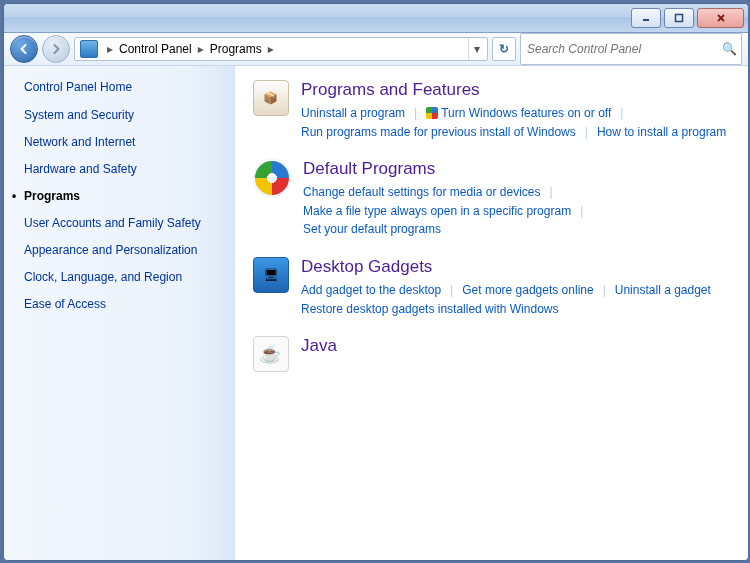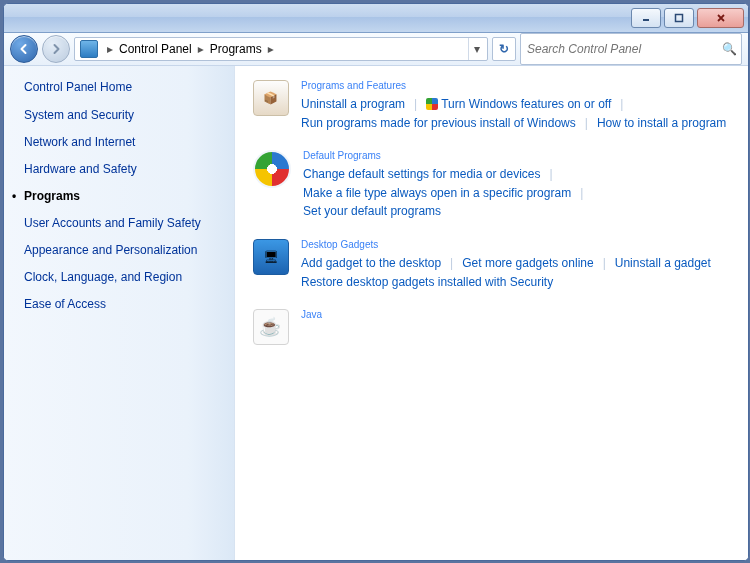--- a/index.html
+++ b/index.html
@@ -27,21 +27,21 @@
   .body{flex:1;display:flex;min-height:0}
   .sidebar{width:200px;background:linear-gradient(90deg,#f2f7fd 0%,#eaf2fb 80%,#dbe8f6);border-right:1px solid #d7e3f1;padding:14px 10px 12px 20px}
   .sidebar .home{color:#003399;margin-bottom:14px}
   .sidebar .item{color:#003399;margin:0 0 12px 0;line-height:1.25;cursor:pointer}
   .sidebar .item.current{color:#000;font-weight:bold;position:relative}
   .sidebar .item.current::before{content:"•";position:absolute;left:-12px;top:0;color:#000}
   
   .main{flex:1;background:#fff;padding:14px 18px;overflow:auto}
   .section{display:flex;gap:12px;margin-bottom:18px}
   .secico{width:34px;height:34px;flex-shrink:0;border-radius:4px;display:flex;align-items:center;justify-content:center}
-  .sectitle{color:#3b82f6;font-size:10px;margin-bottom:4px}
+  .sectitle{color:#4c1d95;font-size:17px;margin-bottom:4px}
   .links{display:flex;flex-wrap:wrap;gap:0;max-width:460px;line-height:1.55}
   .links a{color:#0b5bbf;text-decoration:none;cursor:pointer}
   .sep{color:#bfcde0;margin:0 9px}
   .shield{display:inline-block;width:12px;height:12px;vertical-align:-2px;margin-right:3px;background:conic-gradient(#2a78d0 0 25%,#e03030 0 50%,#f5c400 0 75%,#34a334 0);border-radius:2px}
   
   .ico-prog{background:linear-gradient(#fdfdfd,#e6d9c6);border:1px solid #cbbfa7}
   .ico-def{background:radial-gradient(circle at 50% 50%,#fff 20%,transparent 21%),conic-gradient(#2a78d0 0 25%,#e03030 0 50%,#f5c400 0 75%,#34a334 0);border-radius:50%;border:2px solid #f0f5fa}
   .ico-desk{background:linear-gradient(#3b97e4,#1c63b0);border:1px solid #1c5ca0;border-radius:4px}
   .ico-java{background:#fafafa;border:1px solid #d4d4d4;border-radius:4px;color:#c33;font-size:18px;display:flex;align-items:center;justify-content:center}
 </style>
@@ -146,21 +146,21 @@
         <div class="secico ico-desk">🖥</div>
         <div>
           <div class="sectitle">Desktop Gadgets</div>
           <div class="links">
             <a>Add gadget to the desktop</a>
               <span class="sep">|</span>
             <a>Get more gadgets online</a>
               <span class="sep">|</span>
             <a>Uninstall a gadget</a>
               <br>
-            <a>Restore desktop gadgets installed with Security</a>
+            <a>Restore desktop gadgets installed with Windows</a>
           </div>
         </div>
       </div>
 
       <div class="section">
         <div class="secico ico-java">☕</div>
         <div>
           <div class="sectitle">Java</div>
         </div>
       </div>

